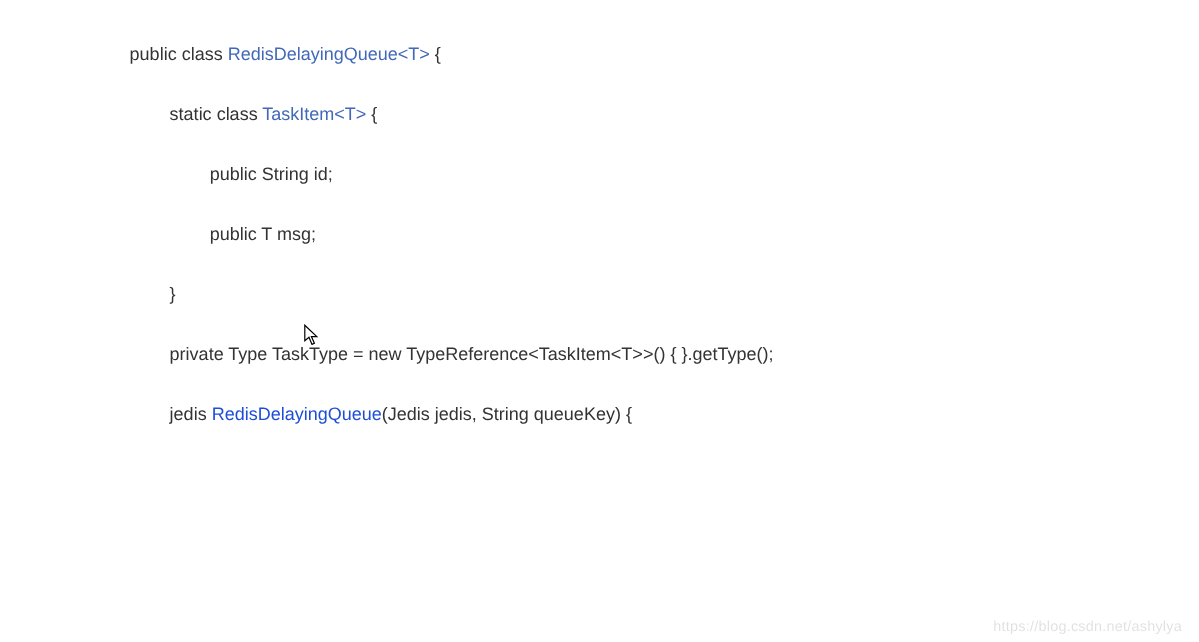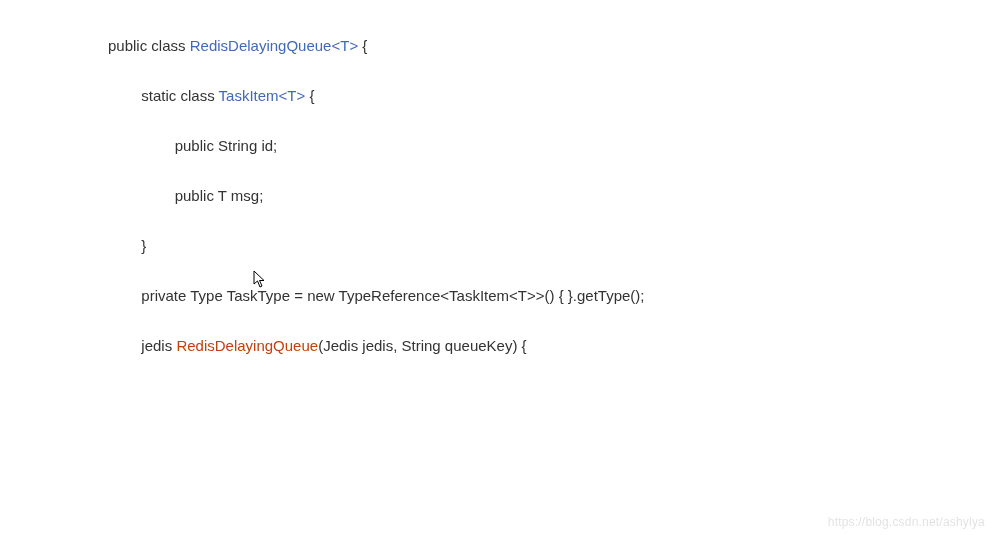--- a/index.html
+++ b/index.html
@@ -19,21 +19,21 @@
     white-space: pre;
     font-family: "Segoe UI", "Microsoft YaHei", "Helvetica Neue", Arial, sans-serif;
     position: relative;
     border-right: 1px solid #e8e8e8;
     width: 982px;
     height: 442px;
     margin-left: 20px;
   }
   .line { padding-left: 88px; } 
   .blue { color: #4169B8; }
-  .red { color: #c2410c; }
+  .red { color: #1d4ed8; }
   .comment { color: #C9C28A; }
   .watermark {
     position: absolute;
     right: 14px;
     bottom: 6px;
     font-size: 12px;
     color: rgba(0,0,0,0.12);
     font-family: Arial, sans-serif;
     letter-spacing: 0.2px;
   }

